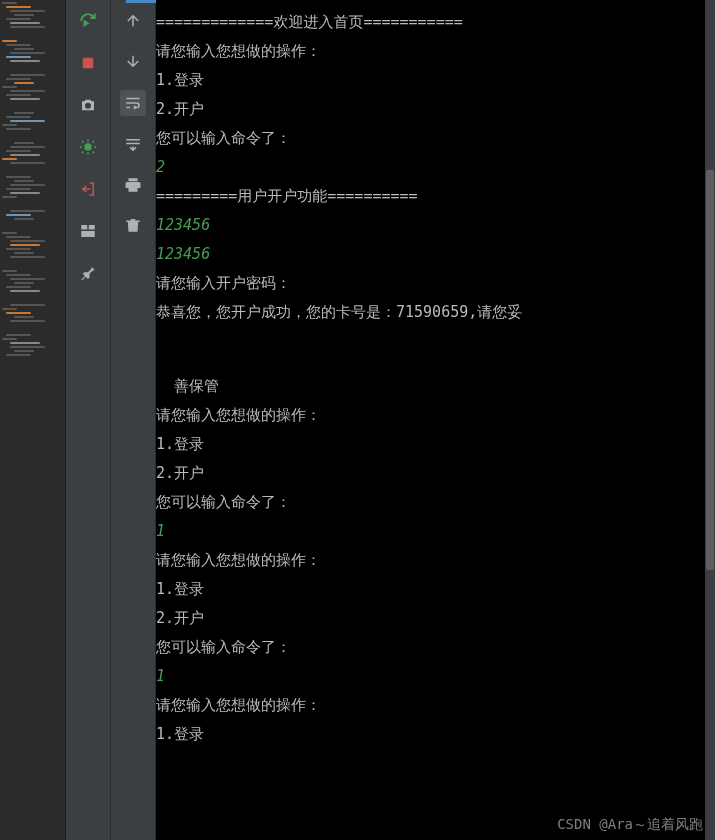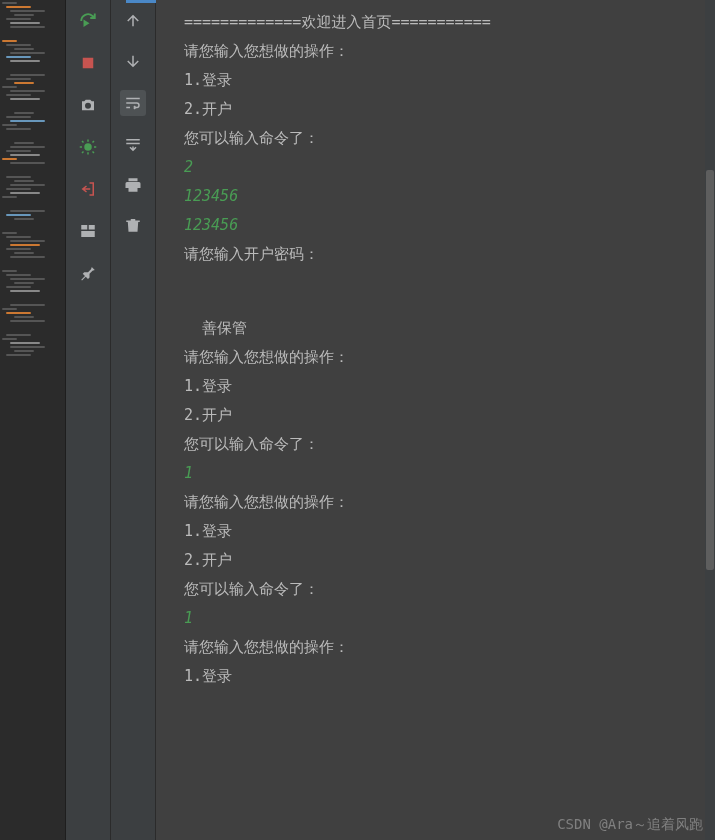--- a/index.html
+++ b/index.html
@@ -83,22 +83,22 @@
     .icon-bg {
       background: #4e5254;
       border-radius: 3px;
       padding: 2px;
       width: 26px;
       height: 26px;
     }
     
     .console-area {
       flex: 1;
-      background: #404040;
-      padding: 8px 28px;
+      background: #000000;
+      padding: 8px 0;
       overflow-y: auto;
       position: relative;
     }
     .console-line {
       color: #bbbbbb;
       font-size: 15px;
       line-height: 29px;
       white-space: pre-wrap;
       font-family: "Microsoft YaHei", "SimSun", monospace;
     }
@@ -304,23 +304,25 @@
   </div>
 </div>
 
 <div class="console-area" id="console-container">
   <div class="console-line">=============欢迎进入首页===========</div>
     <div class="console-line">请您输入您想做的操作：</div>
     <div class="console-line">1.登录</div>
     <div class="console-line">2.开户</div>
     <div class="console-line">您可以输入命令了：</div>
     <div class="console-line console-input">2</div>
+    <div class="console-line">=========用户开户功能==========</div>
     <div class="console-line console-input">123456</div>
     <div class="console-line console-input">123456</div>
     <div class="console-line">请您输入开户密码：</div>
+    <div class="console-line">恭喜您，您开户成功，您的卡号是：71590659,请您妥</div>
     <div class="console-line console-wrap">善保管</div>
     <div class="console-line">请您输入您想做的操作：</div>
     <div class="console-line">1.登录</div>
     <div class="console-line">2.开户</div>
     <div class="console-line">您可以输入命令了：</div>
     <div class="console-line console-input">1</div>
     <div class="console-line">请您输入您想做的操作：</div>
     <div class="console-line">1.登录</div>
     <div class="console-line">2.开户</div>
     <div class="console-line">您可以输入命令了：</div>

